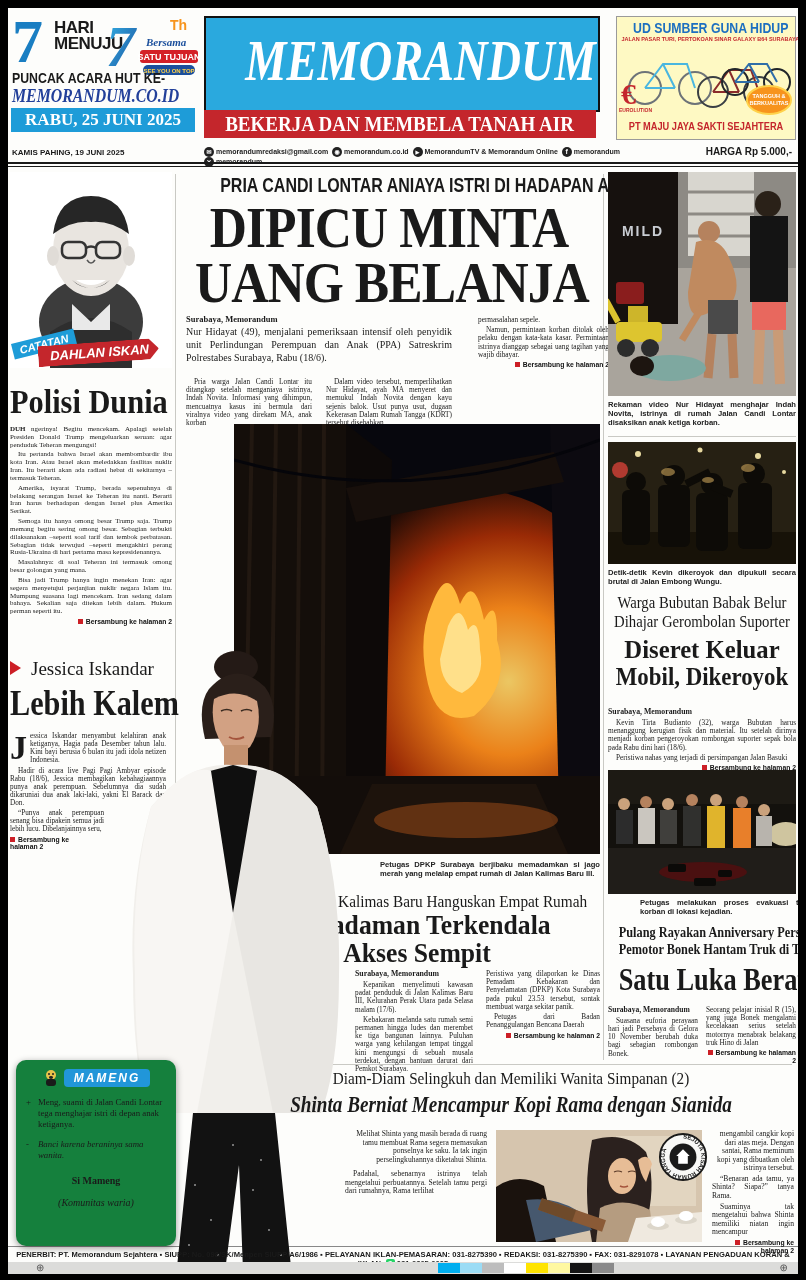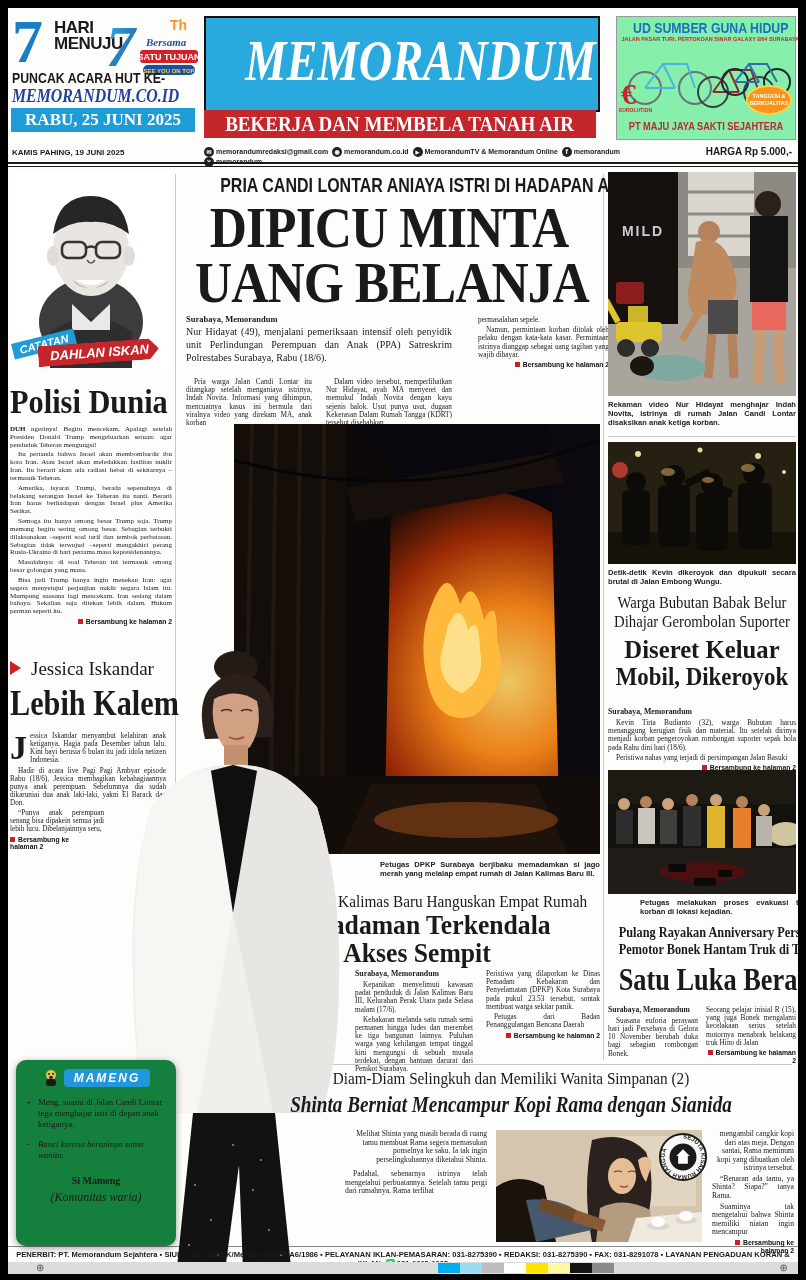--- a/index.html
+++ b/index.html
@@ -62,21 +62,21 @@
     <div class="abs serif b ctr" style="left:3px;top:100px;width:184px;height:24px;background:#1e9cd8;color:#fff;font-size:17px;line-height:24px;">RABU, 25 JUNI 2025</div>
   </div>
 
   <div class="abs" style="left:196px;top:8px;width:392px;height:92px;background:#2aa9de;border:2px solid #111;">
     <div class="serif b i ctr nowrap" style="font-size:58px;line-height:86px;color:#fff;transform:scaleX(.8);transform-origin:center;">MEMORANDUM</div>
   </div>
   <div class="abs serif b ctr" style="left:196px;top:102px;width:392px;height:28px;background:#c4262c;color:#fff;font-size:20px;line-height:28px;">
     <span class="nowrap" style="display:inline-block;transform:scaleX(.95);">BEKERJA DAN MEMBELA TANAH AIR</span>
   </div>
 
-  <div class="abs" style="left:608px;top:8px;width:178px;height:122px;border:1px solid #9a9a9a;background:#86efac;">
+  <div class="abs" style="left:608px;top:8px;width:178px;height:122px;border:1px solid #9a9a9a;background:#fef9c3;">
     <div class="sans b ctr nowrap" style="font-size:15px;color:#1d6fc0;margin-top:2px;transform:scaleX(.82);">UD SUMBER GUNA HIDUP</div>
     <div class="sans b ctr nowrap" style="font-size:5.8px;color:#c4262c;transform:scaleX(.95);">JALAN PASAR TURI, PERTOKOAN SINAR GALAXY B64 SURABAYA</div>
     <svg width="176" height="74" viewBox="0 0 176 74">
       <g stroke="#6d7378" stroke-width="2" fill="none">
         <circle cx="28" cy="46" r="16"></circle>
             <circle cx="78" cy="46" r="16"></circle>
         <path d="M28,46 L46,22 L70,22 L78,46 M46,22 L58,46 M28,46 L58,46" stroke="#49b6e0"></path>
       </g>
       <g stroke="#3a3f44" stroke-width="2" fill="none">
         <circle cx="96" cy="50" r="15"></circle>
@@ -404,21 +404,21 @@
     </div>
     <div class="serif" style="font-size:8.8px;line-height:1.25;margin-top:10px;">
       <span style="float:left;width:10px;">+</span>
           <div style="margin-left:12px;">Meng, suami di Jalan Candi Lontar tega menghajar istri di depan anak ketiganya.</div>
     </div>
     <div class="serif i" style="font-size:8.8px;line-height:1.25;margin-top:9px;">
       <span style="float:left;width:10px;">-</span>
           <div style="margin-left:12px;">Banci karena beraninya sama wanita.</div>
     </div>
     <div class="serif b ctr" style="font-size:10px;margin-top:14px;">Si Mameng</div>
-    <div class="serif i ctr" style="font-size:12px;margin-top:4px;">(Komunitas waria)</div>
+    <div class="serif i ctr" style="font-size:10px;margin-top:11px;">(Komunitas waria)</div>
   </div>
 
   <div class="abs ctr" style="left:222px;top:1062px;width:562px;z-index:4;">
     <div class="serif nowrap" style="font-size:16px;transform:scaleX(.95);transform-origin:center;">Diam-Diam Selingkuh dan Memiliki Wanita Simpanan (2)</div>
     <div class="serif b i nowrap" style="font-size:24px;margin-top:3px;transform:scaleX(.8);transform-origin:center;">Shinta Berniat Mencampur Kopi Rama dengan Sianida</div>
   </div>
   <div class="abs body-txt" style="left:337px;top:1122px;width:142px;font-size:7.6px;z-index:4;">
     <p class="noind" style="text-align:right;">Melihat Shinta yang masih berada di ruang tamu membuat Rama segera memasukan ponselnya ke saku. Ia tak ingin perselingkuhannya diketahui Shinta.</p>
     <p class="jus" style="margin-top:6px;">Padahal, sebenarnya istrinya telah mengetahui perbuatannya. Setelah tamu pergi dari rumahnya, Rama terlihat</p>
   </div>

